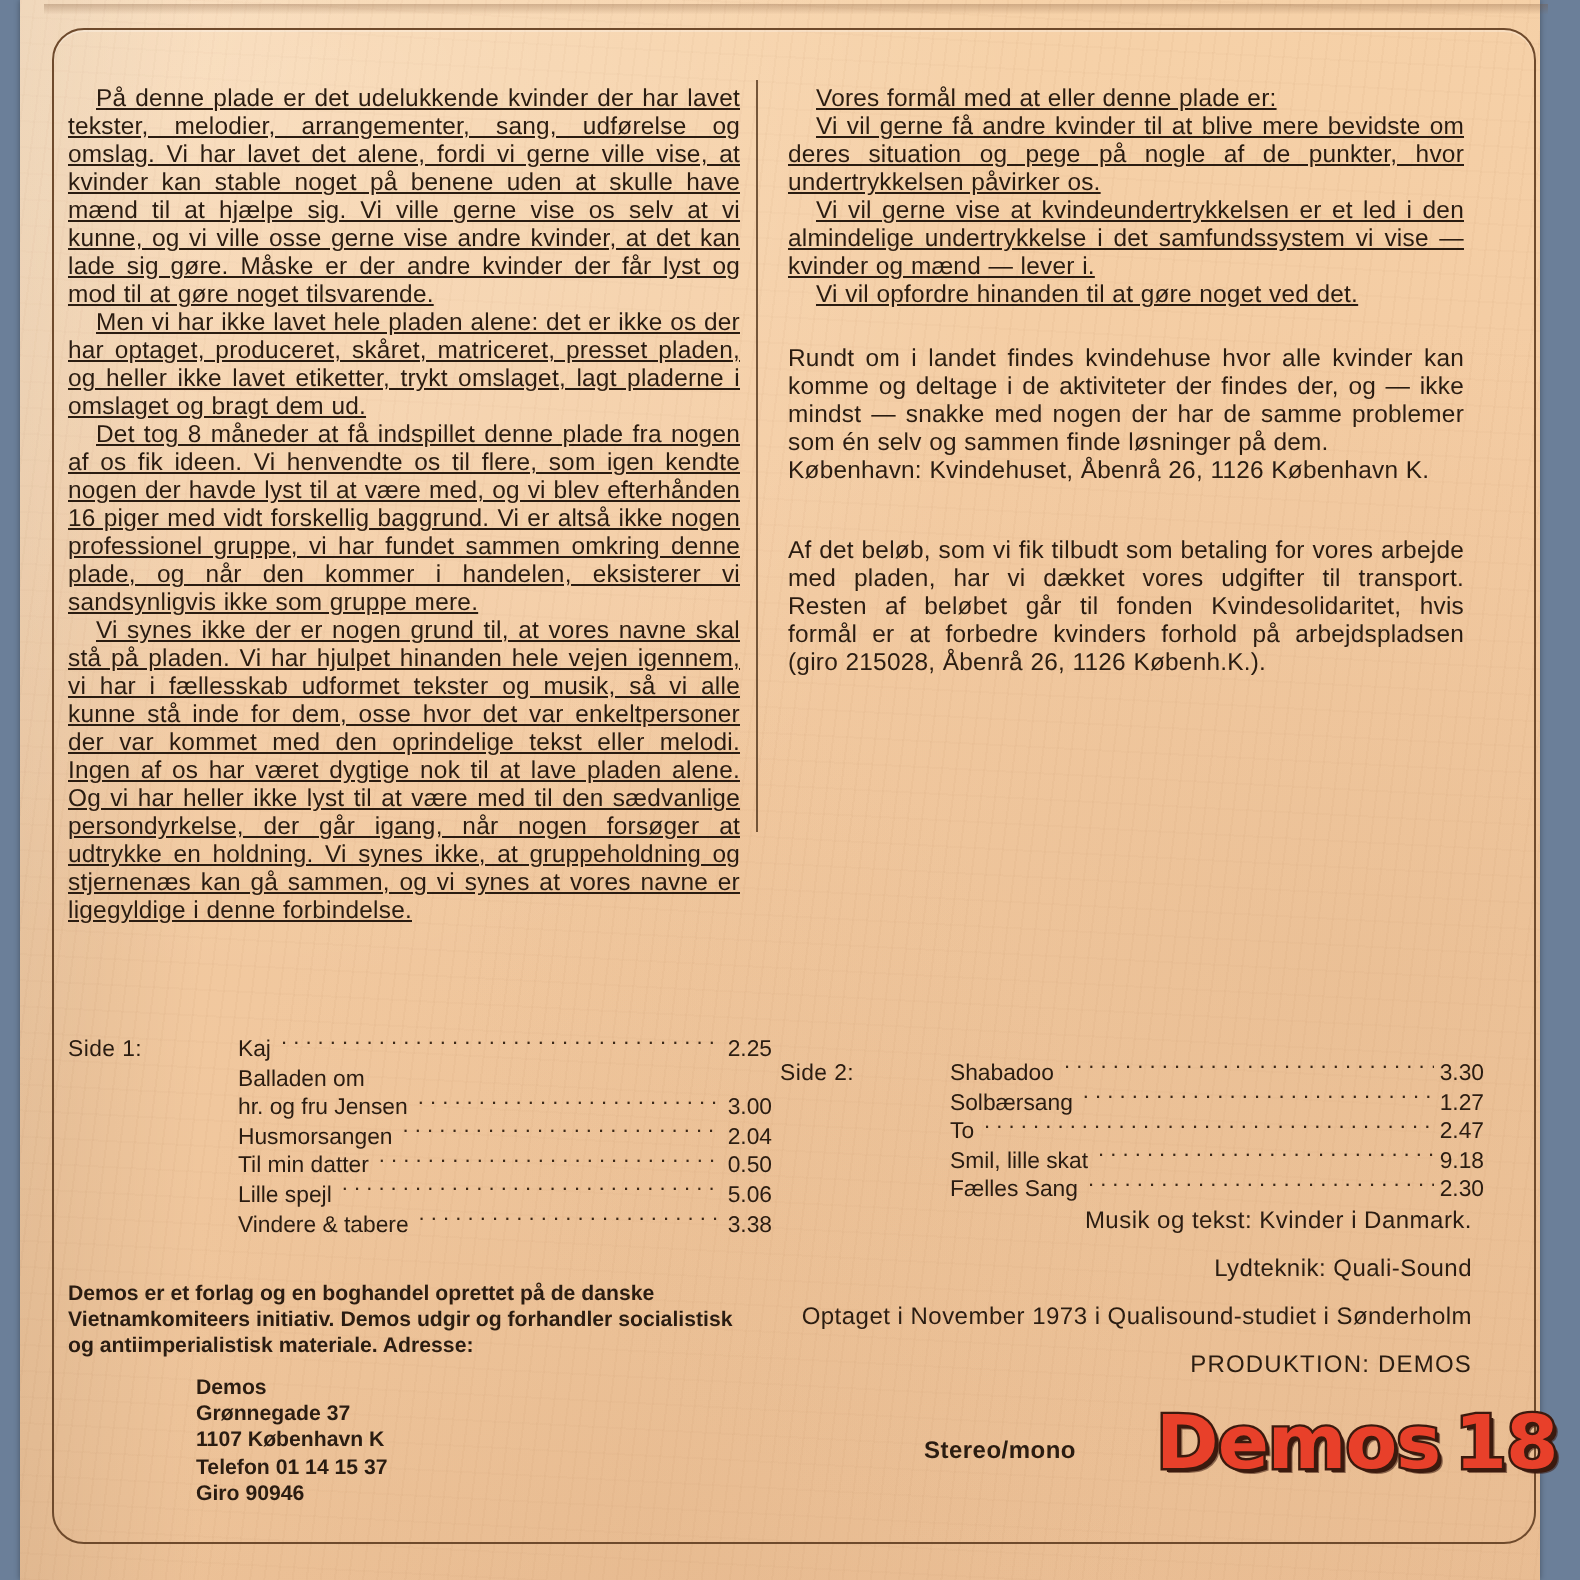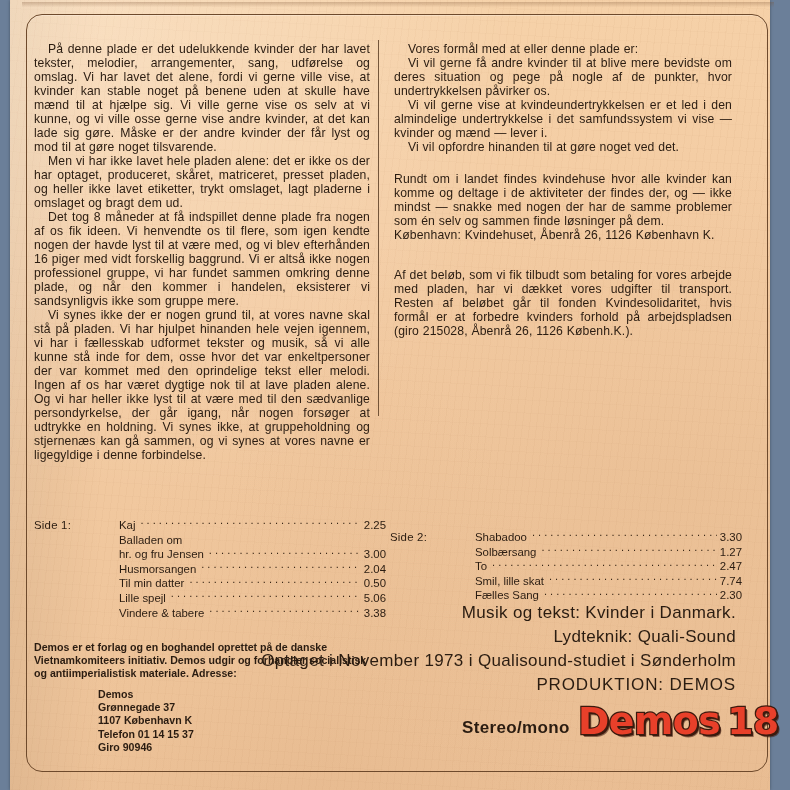--- a/index.html
+++ b/index.html
@@ -88,21 +88,21 @@
     text-align: justify;
     font-size: 12.2px;
     line-height: 14.0px;
     letter-spacing: 0.01em;
     color: #2a1c11;
     word-spacing: 0.02em;
   }
   .col p {
     margin: 0;
   }
-  .col p.ind { text-indent: 14px; }
+  .col p.ind { text-indent: 14px; text-decoration: underline; }
   .col p.gap { margin-top: 11px; }
   .col p.gap2 { margin-top: 18px; }
 
   #col-left  { left: 24px;  top: 42px; width: 336px; }
   #col-right { left: 384px; top: 42px; width: 338px; }
 
   
   #col-rule {
     position: absolute;
     left: 368px;
@@ -157,21 +157,21 @@
     font-size: 11px;
     color: #3a2717;
     white-space: nowrap;
   }
   .track .ttime { flex: 0 0 auto; text-align: right; }
   .track.noleader .leader::before { content: ""; }
 
   
   .credit {
     position: absolute;
-    font-size: 17px;
+    font-size: 12px;
     letter-spacing: 0.02em;
     color: #2a1c11;
     text-align: right;
     white-space: nowrap;
   }
   #credit-music   { right: 34px; top: 603px; }
   #credit-sound   { right: 34px; top: 627px; }
   #credit-rec     { right: 34px; top: 651px; }
   #credit-prod    { right: 34px; top: 675px; font-weight: normal; letter-spacing: 0.05em; }
   #stereo-mono    { left: 452px; top: 718px; text-align: left; font-weight: bold; }
@@ -302,21 +302,21 @@
           <span class="ttime">1.27</span>
         </div>
         <div class="track">
           <span class="tname">To</span>
           <span class="leader"></span>
           <span class="ttime">2.47</span>
         </div>
         <div class="track">
           <span class="tname">Smil, lille skat</span>
           <span class="leader"></span>
-          <span class="ttime">7.74</span>
+          <span class="ttime">9.18</span>
         </div>
         <div class="track">
           <span class="tname">Fælles Sang</span>
           <span class="leader"></span>
           <span class="ttime">2.30</span>
         </div>
       </div>
     </div>
 
     <div class="credit" id="credit-music">Musik og tekst: Kvinder i Danmark.</div>

